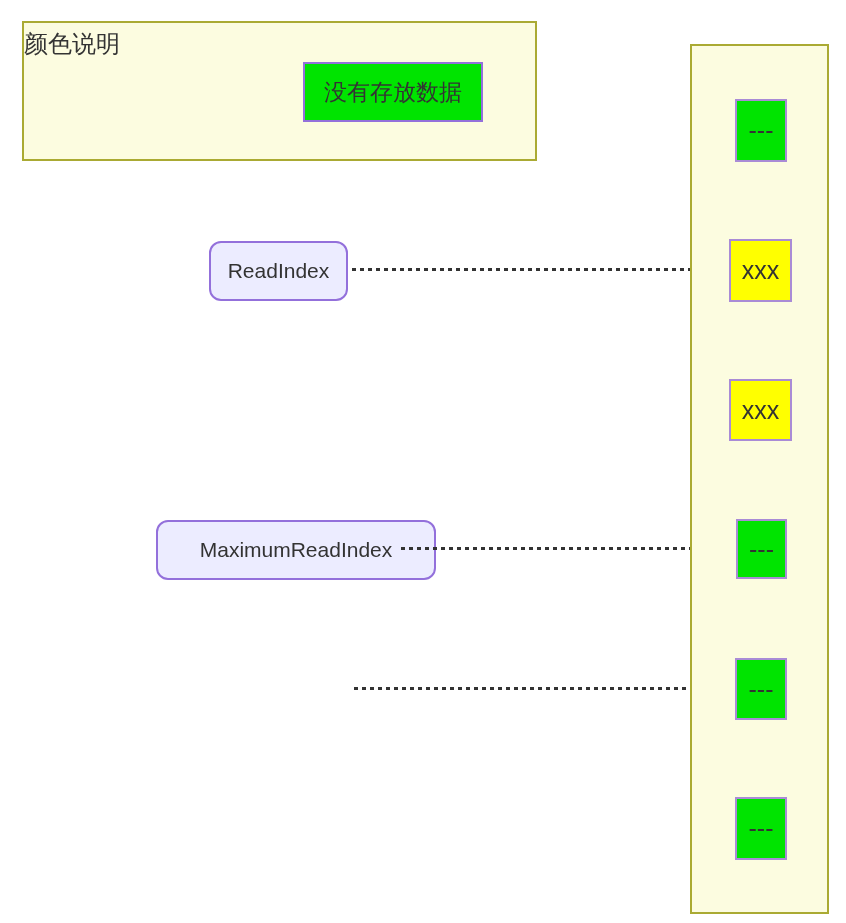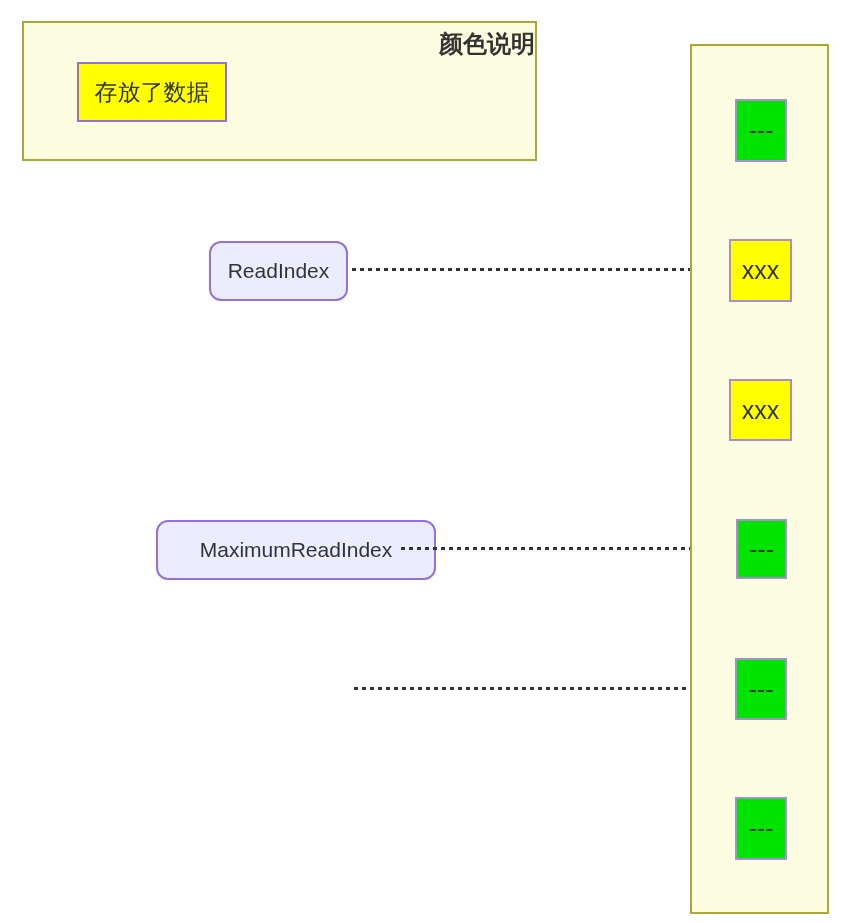--- a/index.html
+++ b/index.html
@@ -16,22 +16,22 @@
   html,body{margin:0;padding:0;background:#ffffff;}
   body{font-family:"Liberation Sans","DejaVu Sans",sans-serif;color:var(--ink);}
   .diagram{position:relative;width:846px;height:923px;background:#ffffff;overflow:hidden;}
 
   
   .legend{
     position:absolute;left:22px;top:21px;width:515px;height:140px;
     background:var(--panel-fill);border:2px solid var(--panel-border);
   }
   .legend-title{
-    position:absolute;left:0;right:0;top:5px;text-align:right;
-    font-size:24px;color:var(--ink);font-weight:bold;
+    position:absolute;left:0;right:0;top:5px;text-align:left;
+    font-size:24px;color:var(--ink);
   }
   .swatch{
     position:absolute;top:39px;height:60px;
     border:2px solid var(--node-border);
     display:flex;align-items:center;justify-content:center;
     font-size:23px;color:var(--ink);
   }
   .swatch-filled{left:53px;width:150px;}
   .swatch-empty{left:279px;width:180px;}
   .swatch[data-state="filled"]{background:var(--filled);}
@@ -85,22 +85,22 @@
   .cell-5{left:735px;top:658px;width:52px;height:62px;}
   .cell-6{left:735px;top:797px;width:52px;height:63px;}
 </style>
 </head>
 <body>
 
 <div class="diagram">
 
   <div class="legend">
     <div class="legend-title">颜色说明</div>
-    <div class="swatch swatch-filled" data-state="filled">
-      <span>存放了数据</span>
+    <div class="swatch swatch-empty" data-state="empty">
+      <span>没有存放数据</span>
     </div>
   </div>
 
   <div class="node node-read">
     <span>ReadIndex</span>
   </div>
   <div class="node node-max">
     <span>MaximumReadIndex</span>
   </div>
 

